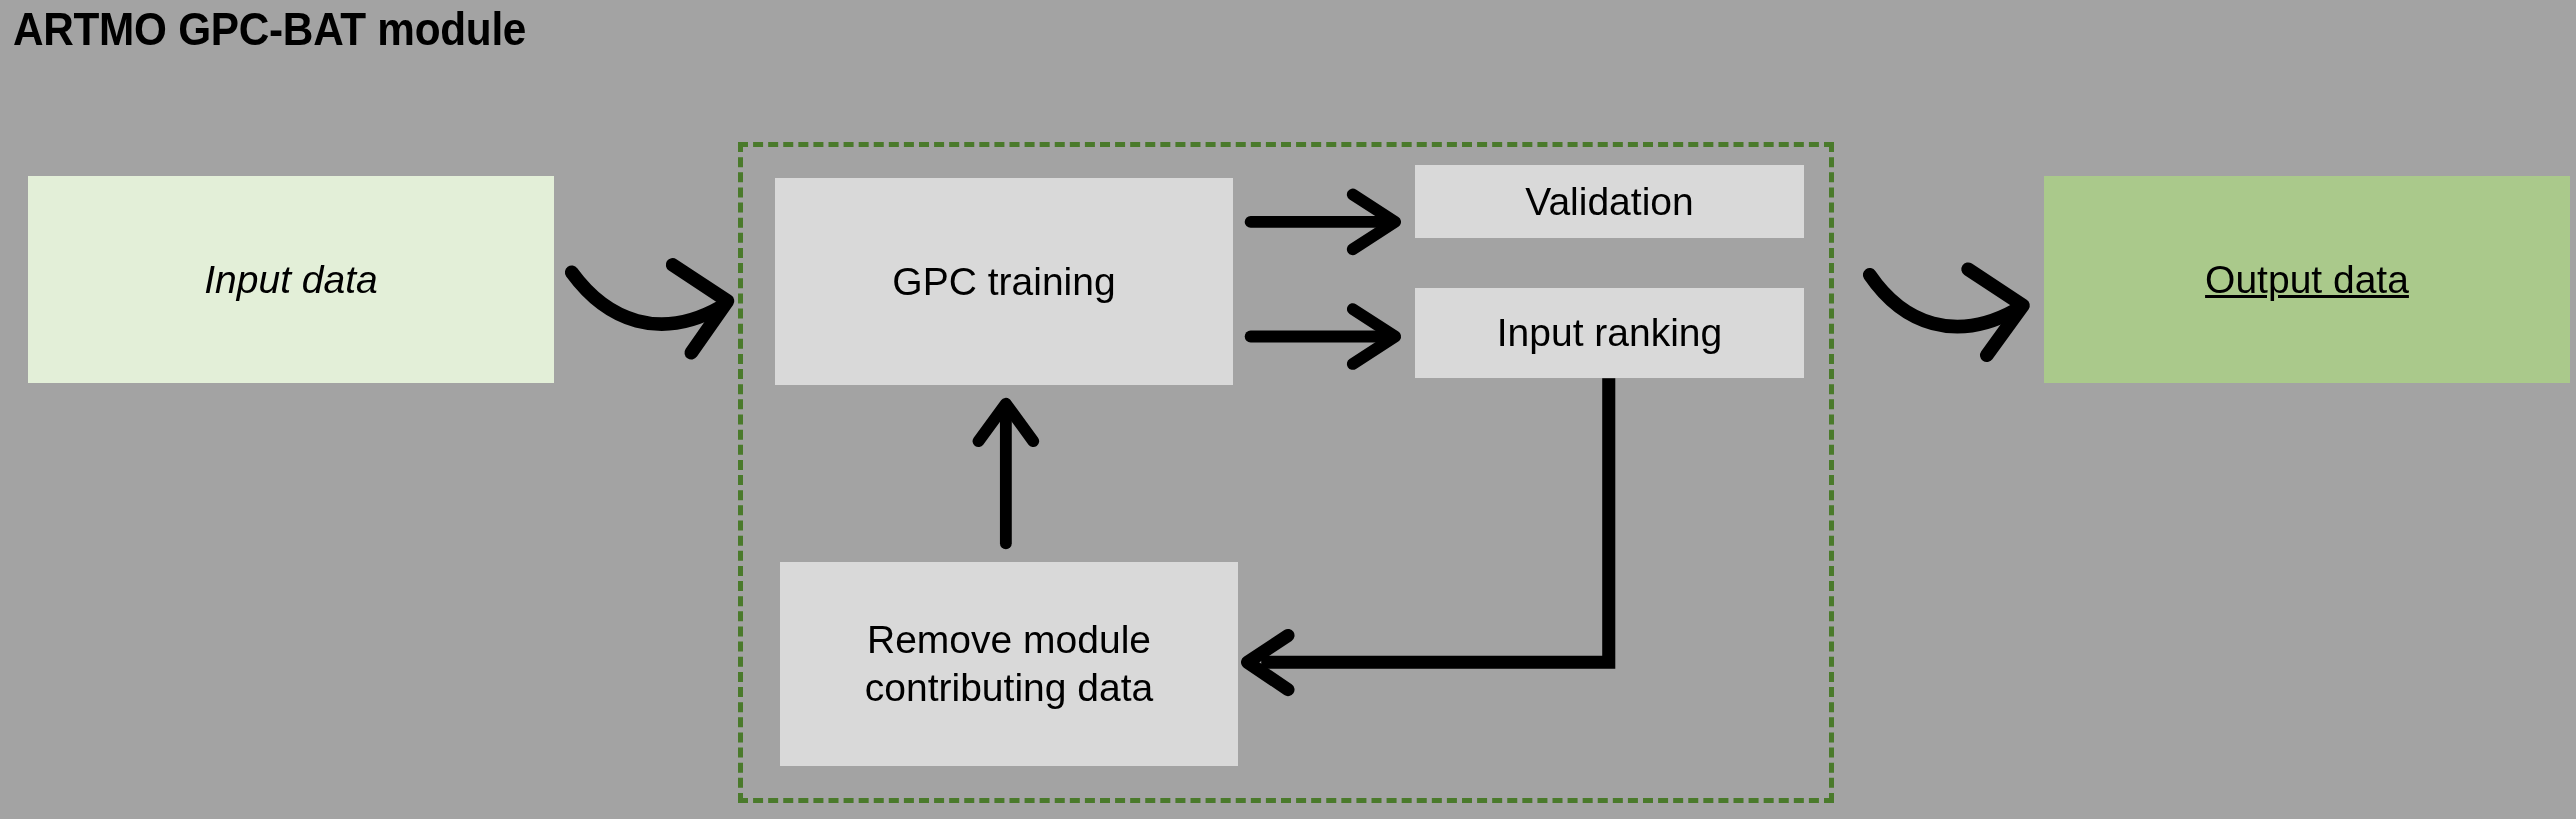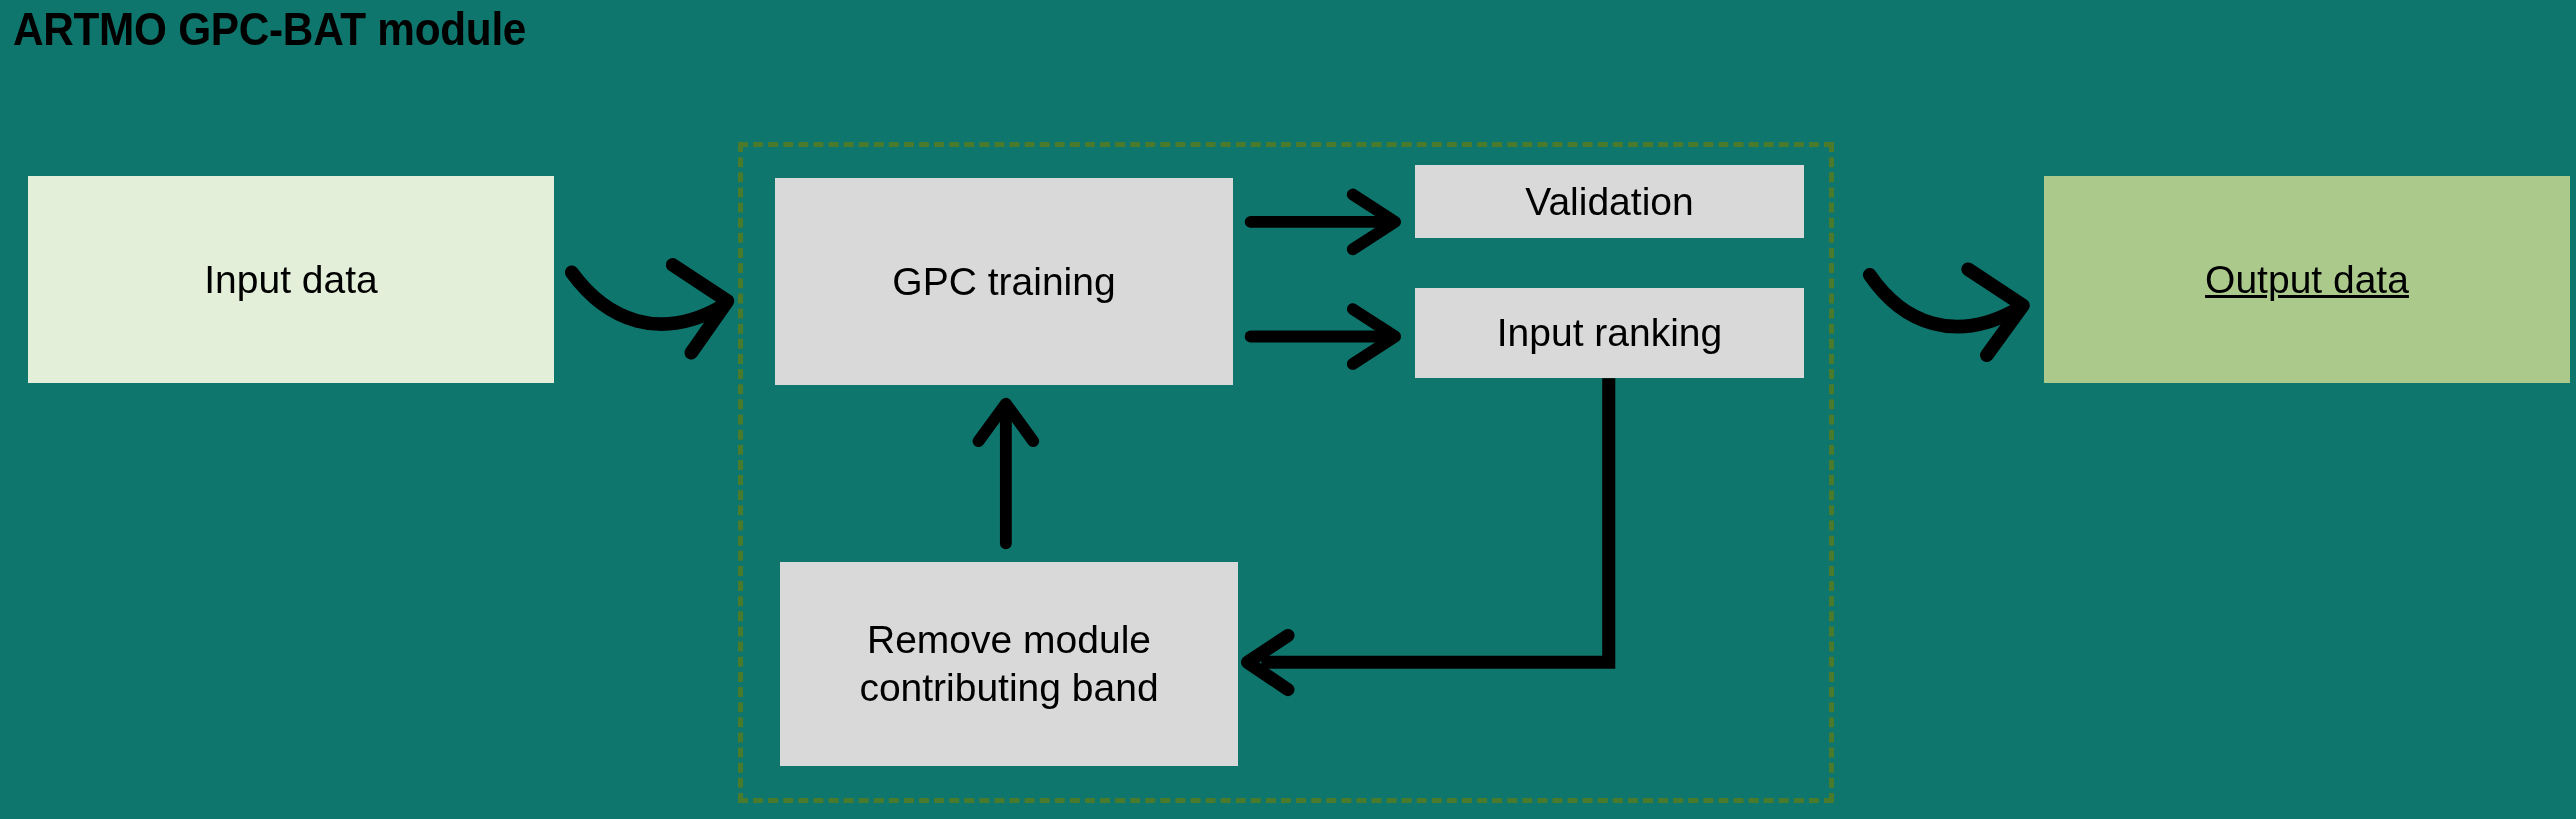--- a/index.html
+++ b/index.html
@@ -9,21 +9,21 @@
     background: #ffffff;
   }
   body {
     font-family: "Liberation Sans", sans-serif;
     -webkit-font-smoothing: antialiased;
   }
   #canvas {
     position: relative;
     width: 2576px;
     height: 820px;
-    background: #0f766e;
+    background: #a3a3a3;
     overflow: hidden;
   }
 
   
   #page-title {
     position: absolute;
     left: 12.5px;
     top: 1.2px;
     font-size: 47px;
     font-weight: bold;
@@ -44,21 +44,21 @@
     justify-content: center;
     text-align: center;
     color: #000000;
     font-size: 39px;
     line-height: 1.22;
     font-family: "Liberation Sans", sans-serif;
     box-sizing: border-box;
   }
   .node .line { display: block; white-space: nowrap; }
 
-  .node-io-input  { background: #e3efd8; }
+  .node-io-input  { background: #e3efd8; font-style: italic; }
   .node-io-output { background: #aac98b; }
   .node-gray      { background: #d9d9d9; }
 
   
   #node-input {
     left: 28px;  top: 176px;  width: 526px;  height: 207px;
   }
   #node-output {
     left: 2044px; top: 176px;  width: 526px;  height: 207px; text-decoration: underline;
   }
@@ -136,21 +136,21 @@
   <div class="node node-gray" id="node-validation">
     <span class="line">Validation</span>
   </div>
 
   <div class="node node-gray" id="node-band-ranking">
     <span class="line">Input ranking</span>
   </div>
 
   <div class="node node-gray" id="node-remove-band">
     <span class="line">Remove module</span>
-    <span class="line">contributing band</span>
+    <span class="line">contributing data</span>
   </div>
 
   <div class="node node-io-output" id="node-output">
     <span class="line">Output data</span>
   </div>
 
   <svg id="arrows" viewBox="0 0 4136 1316">
 
     <g>
       <path class="stroke-black" d="M 918 437 C 975 515 1060 548 1158 492" style="stroke-width:22"></path>

